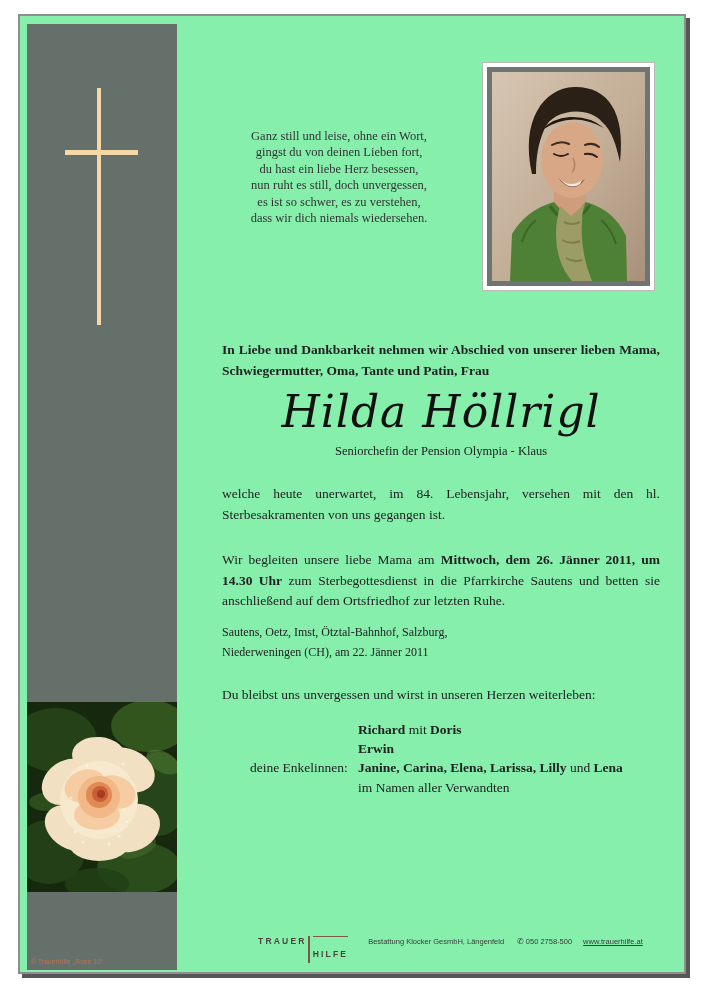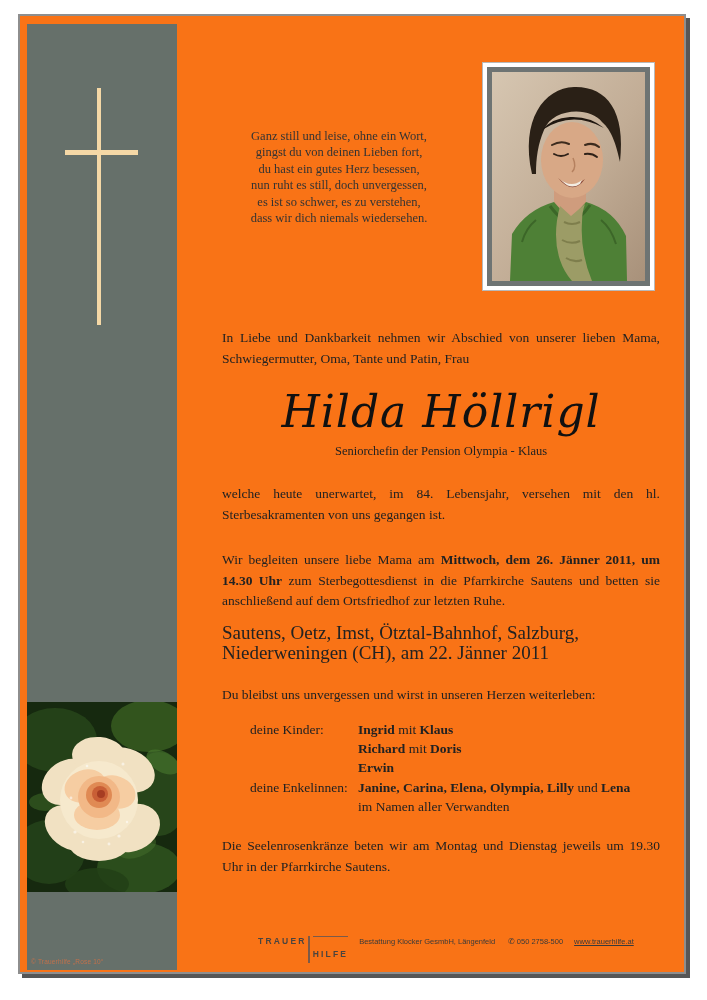--- a/index.html
+++ b/index.html
@@ -1,53 +1,53 @@
 <!DOCTYPE html>
 <html style="--sidebar: #66706A; --cross: #F5D8A6; --accent: #7B5A49; --copyright: #C0714C;"><head>
 <meta charset="utf-8">
 <style>
   html,body{margin:0;padding:0;width:707px;height:1000px;background:#ffffff;overflow:hidden;
     font-family:"Liberation Serif", serif;color:#222;}
-  .card{position:absolute;left:18px;top:14px;width:664px;height:956px;background:#f97316;
+  .card{position:absolute;left:18px;top:14px;width:664px;height:956px;background:#86efac;
     border:2px solid #8e8e8e;box-shadow:4px 4px 0 0 #565656;}
   
   .sidebar{position:absolute;left:7px;top:8px;width:150px;height:946px;background:var(--sidebar,#66706A);}
   .cross-v{position:absolute;left:70px;top:64px;width:4px;height:237px;background:var(--cross,#F5D8A6);}
   .cross-h{position:absolute;left:38px;top:126px;width:73px;height:5px;background:var(--cross,#F5D8A6);}
   .rose{position:absolute;left:0;top:678px;width:150px;height:190px;}
   .rose svg{display:block;width:150px;height:190px;}
   .copyright{position:absolute;left:4px;bottom:5px;font-family:"Liberation Sans",sans-serif;
     font-size:6.5px;color:var(--copyright,#C0714C);letter-spacing:.2px;}
   
   .portrait{position:absolute;left:462px;top:46px;border:1px solid #b9b9b9;background:#fff;padding:4px;}
   .portrait-frame{border:5px solid #6e7473;line-height:0;}
   
   .poem{position:absolute;left:158px;top:112px;width:322px;text-align:center;
     font-size:12.5px;line-height:16.4px;color:#333;}
   .para{position:absolute;left:202px;width:438px;font-size:13.5px;line-height:20.5px;text-align:justify;}
-  .intro{top:312px;}
+  .intro{top:324px;font-weight:bold;}
   .deceased-name{position:absolute;left:202px;top:370px;width:438px;text-align:center;
     font-family:"DejaVu Serif",serif;font-style:italic;font-size:44px;color:#111;letter-spacing:1px;}
   .deceased-sub{position:absolute;left:202px;top:428px;width:438px;text-align:center;font-size:12.5px;color:#222;}
   .passing{top:468px;}
   .funeral{top:534px;}
-  .places{position:absolute;left:202px;top:607px;width:438px;font-size:19px;line-height:19.5px;}
+  .places{position:absolute;left:202px;top:607px;width:438px;font-size:12px;line-height:19.5px;}
   .remember{position:absolute;left:202px;top:671px;width:438px;font-size:13.5px;}
   .family{position:absolute;left:230px;top:704px;width:410px;font-size:13.5px;line-height:19.2px;}
   .frow{display:flex;}
   .flabel{width:108px;flex-shrink:0;}
   .seelen{top:820px;}
   b{font-weight:bold;}
   
   .footer{position:absolute;left:238px;top:920px;width:420px;display:flex;align-items:flex-start;
     font-family:"Liberation Sans",sans-serif;font-size:7.5px;color:#3a3a3a;white-space:nowrap;}
   .logo{display:flex;align-items:flex-start;font-size:8.5px;letter-spacing:2.2px;color:#4a443f;font-weight:bold;}
   .logo-divider{width:2px;height:27px;background:var(--accent,#7B5A49);margin:0 3px 0 1px;}
   .logo-hilfe{border-top:1px solid var(--accent,#7B5A49);padding-top:12px;}
-  .f-company{margin-left:11px;padding-top:1px;}
+  .f-company{margin-left:20px;padding-top:1px;}
   .f-phone{margin-left:13px;padding-top:1px;}
   .phone-icon{font-family:"DejaVu Sans",sans-serif;font-size:8px;margin-right:2px;}
   .f-web{margin-left:11px;padding-top:1px;text-decoration:underline;}
 </style>
 </head>
 <body>
 
 <div class="card">
 
   <div class="sidebar">
@@ -126,21 +126,21 @@
         <path d="M30 170 q 4 -14 14 -22 M124 172 q -5 -16 -15 -24" stroke="#3c6628" stroke-width="2" fill="none"></path>
         <path d="M68 134 Q 60 164 68 188 Q 72 200 80 209 L 100 209 Q 88 180 90 150 Q 90 140 93 132 L 79 144 Z" fill="#9c9c66"></path>
         <path d="M72 150 q 8 4 16 0 M70 168 q 9 5 18 1 M74 186 q 8 5 16 2" stroke="#7e7e4c" stroke-width="2" fill="none"></path>
       </svg>
     </div>
   </div>
 
   <div class="poem">
     <div>Ganz still und leise, ohne ein Wort,</div>
     <div>gingst du von deinen Lieben fort,</div>
-    <div>du hast ein gutes Herz besessen,</div>
+    <div>du hast ein liebe Herz besessen,</div>
     <div>nun ruht es still, doch unvergessen,</div>
     <div>es ist so schwer, es zu verstehen,</div>
     <div>dass wir dich niemals wiedersehen.</div>
   </div>
 
   <div class="para intro">In Liebe und Dankbarkeit nehmen wir Abschied von unserer lieben Mama, Schwiegermutter, Oma, Tante und Patin, Frau</div>
 
   <div class="deceased-name">Hilda Höllrigl</div>
   <div class="deceased-sub">Seniorchefin der Pension Olympia - Klaus</div>
 
@@ -150,42 +150,37 @@
 
   <div class="places">
     <div>Sautens, Oetz, Imst, Ötztal-Bahnhof, Salzburg,</div>
     <div>Niederweningen (CH), am 22. Jänner 2011</div>
   </div>
 
   <div class="remember">Du bleibst uns unvergessen und wirst in unseren Herzen weiterleben:</div>
 
   <div class="family">
     <div class="frow">
-      <span class="flabel">deine Kinder:</span>
-      <span class="fval"><b>Ingrid</b><span> mit </span><b>Klaus</b></span>
-    </div>
-    <div class="frow">
       <span class="flabel"></span>
       <span class="fval"><b>Richard</b><span> mit </span><b>Doris</b></span>
     </div>
     <div class="frow">
       <span class="flabel"></span>
       <span class="fval"><b>Erwin</b></span>
     </div>
     <div class="frow">
       <span class="flabel">deine Enkelinnen:</span>
-      <span class="fval"><b>Janine, Carina, Elena, Olympia, Lilly</b><span> und </span><b>Lena</b></span>
+      <span class="fval"><b>Janine, Carina, Elena, Larissa, Lilly</b><span> und </span><b>Lena</b></span>
     </div>
     <div class="frow">
       <span class="flabel"></span>
       <span class="fval">im Namen aller Verwandten</span>
     </div>
   </div>
 
-  <div class="para seelen">Die Seelenrosenkränze beten wir am Montag und Dienstag jeweils um 19.30 Uhr in der Pfarrkirche Sautens.</div>
 
   <div class="footer">
     <span class="logo">
       <span>TRAUER</span>
       <span class="logo-divider"></span>
       <span class="logo-hilfe">HILFE</span>
     </span>
     <span class="f-company">Bestattung Klocker GesmbH, Längenfeld</span>
     <span class="f-phone"><span class="phone-icon">✆</span><span>050 2758-500</span></span>
     <span class="f-web">www.trauerhilfe.at</span>

